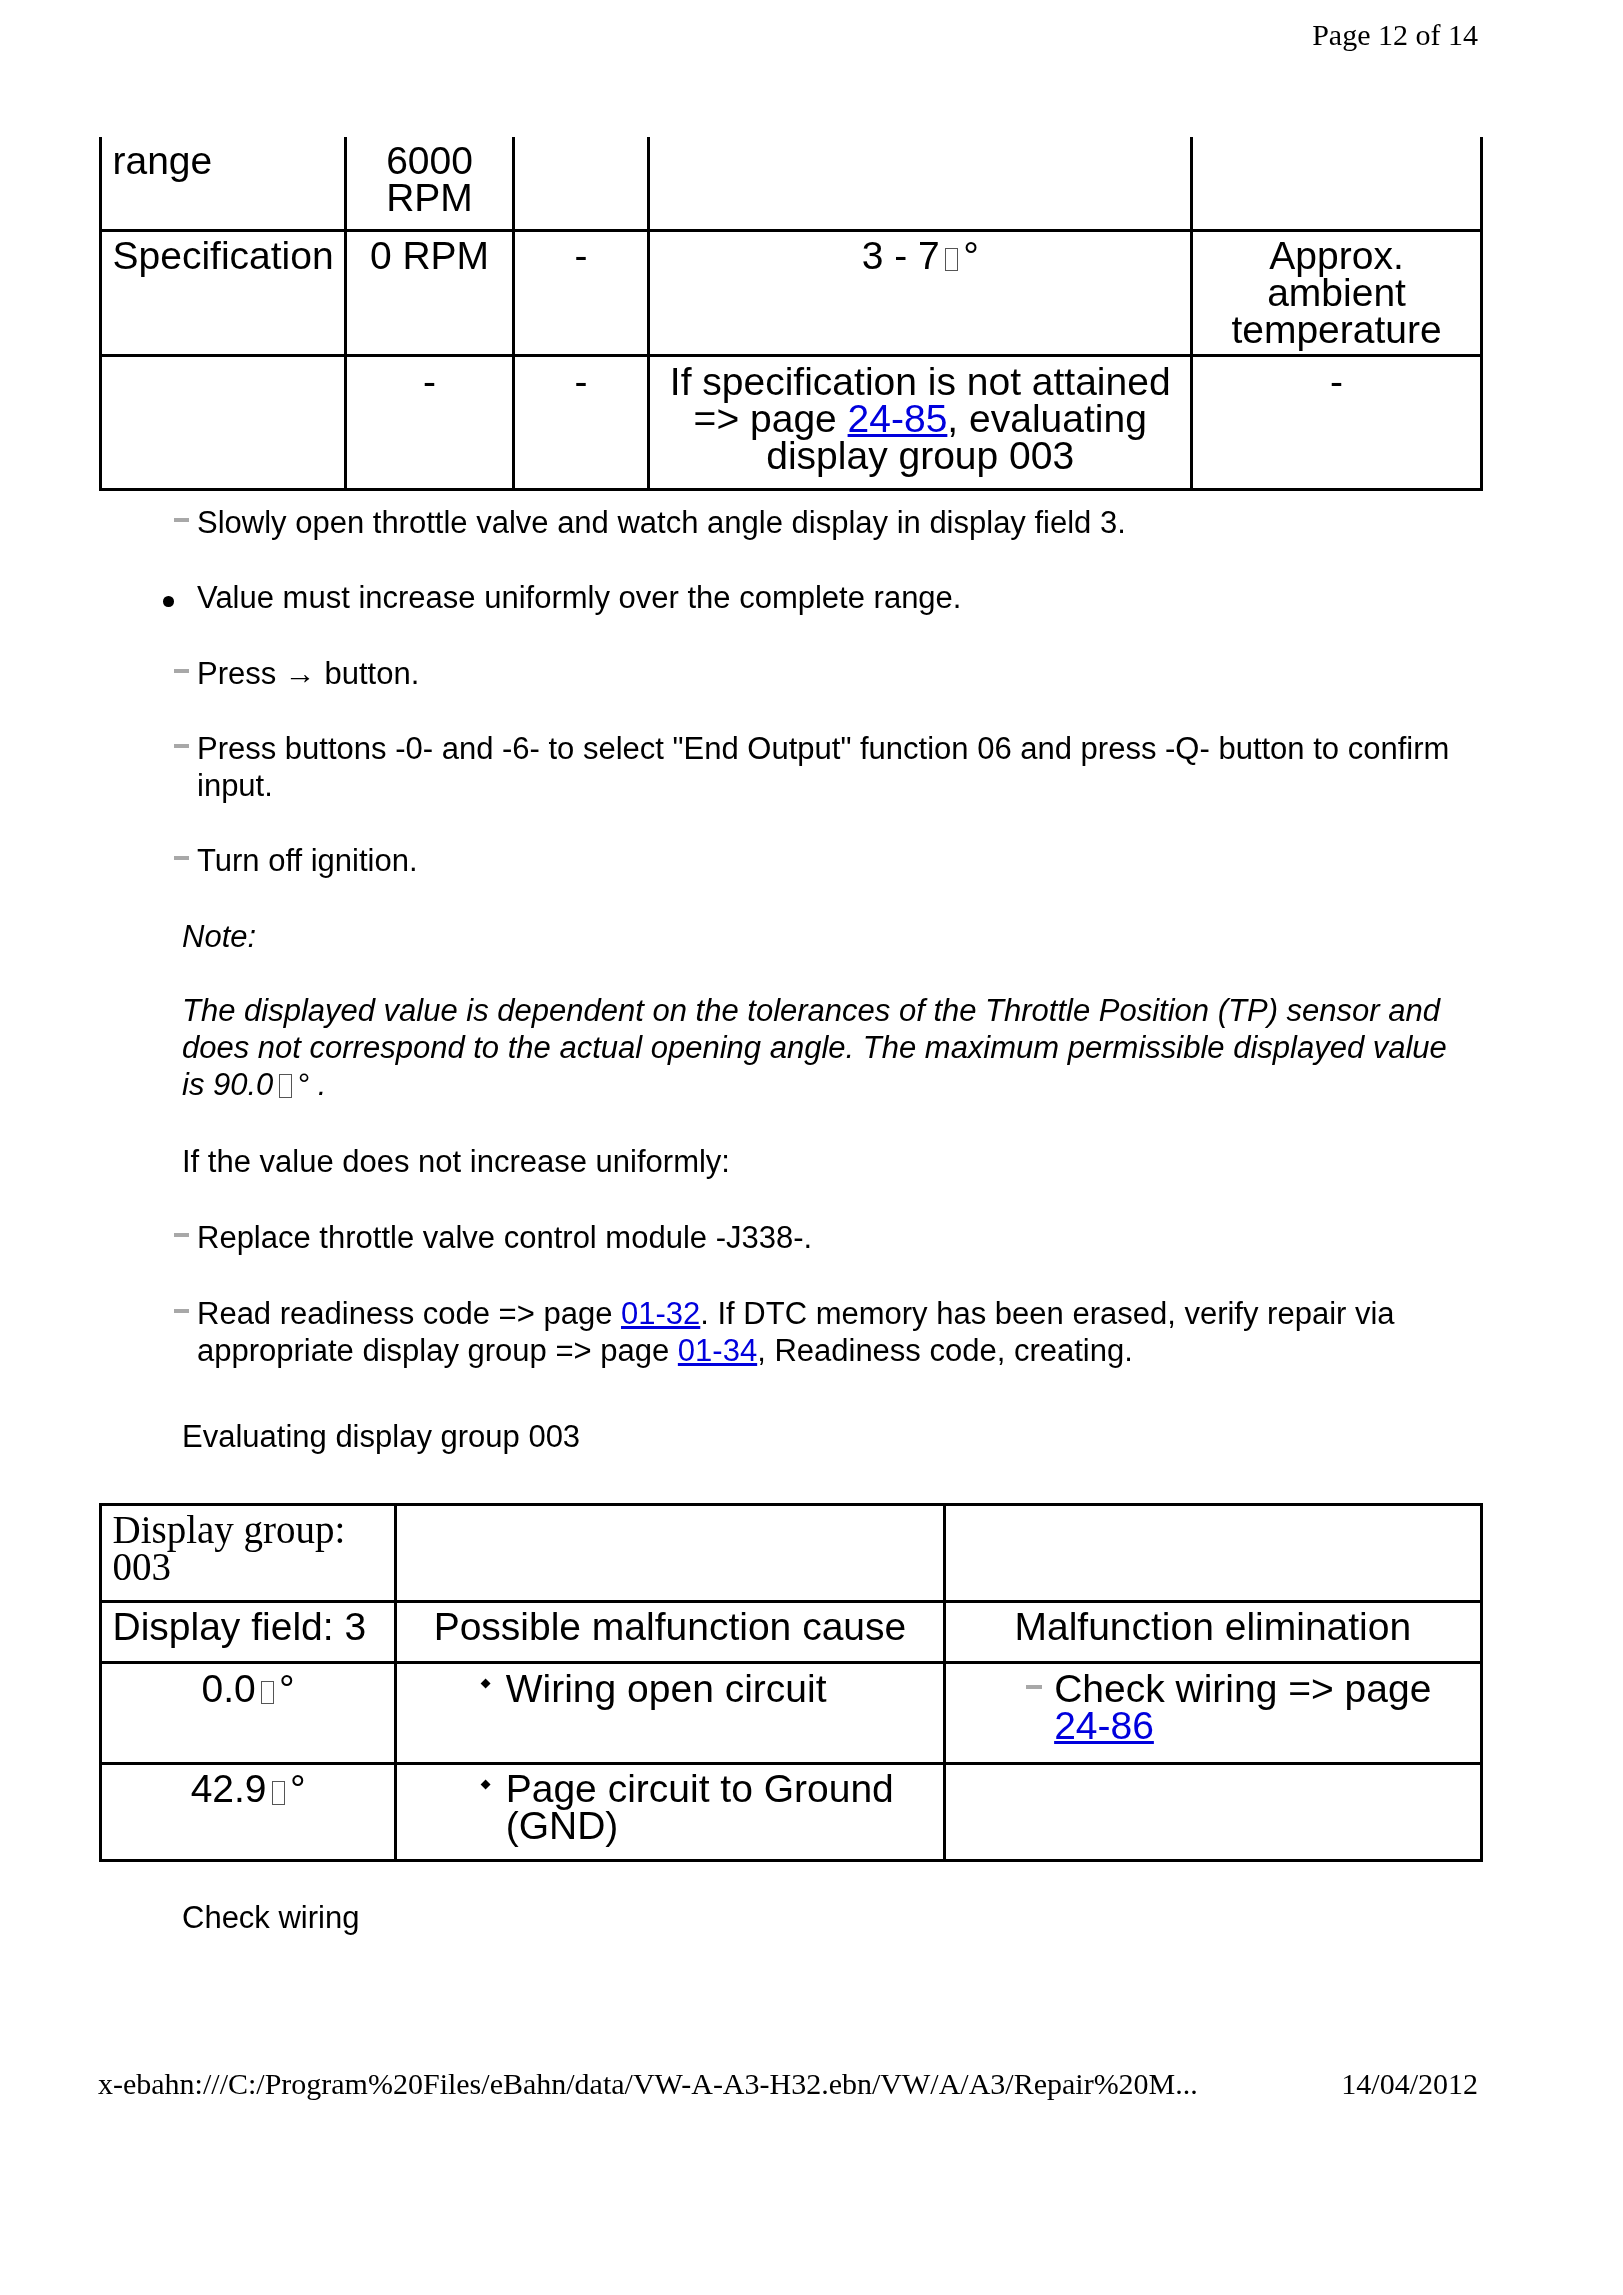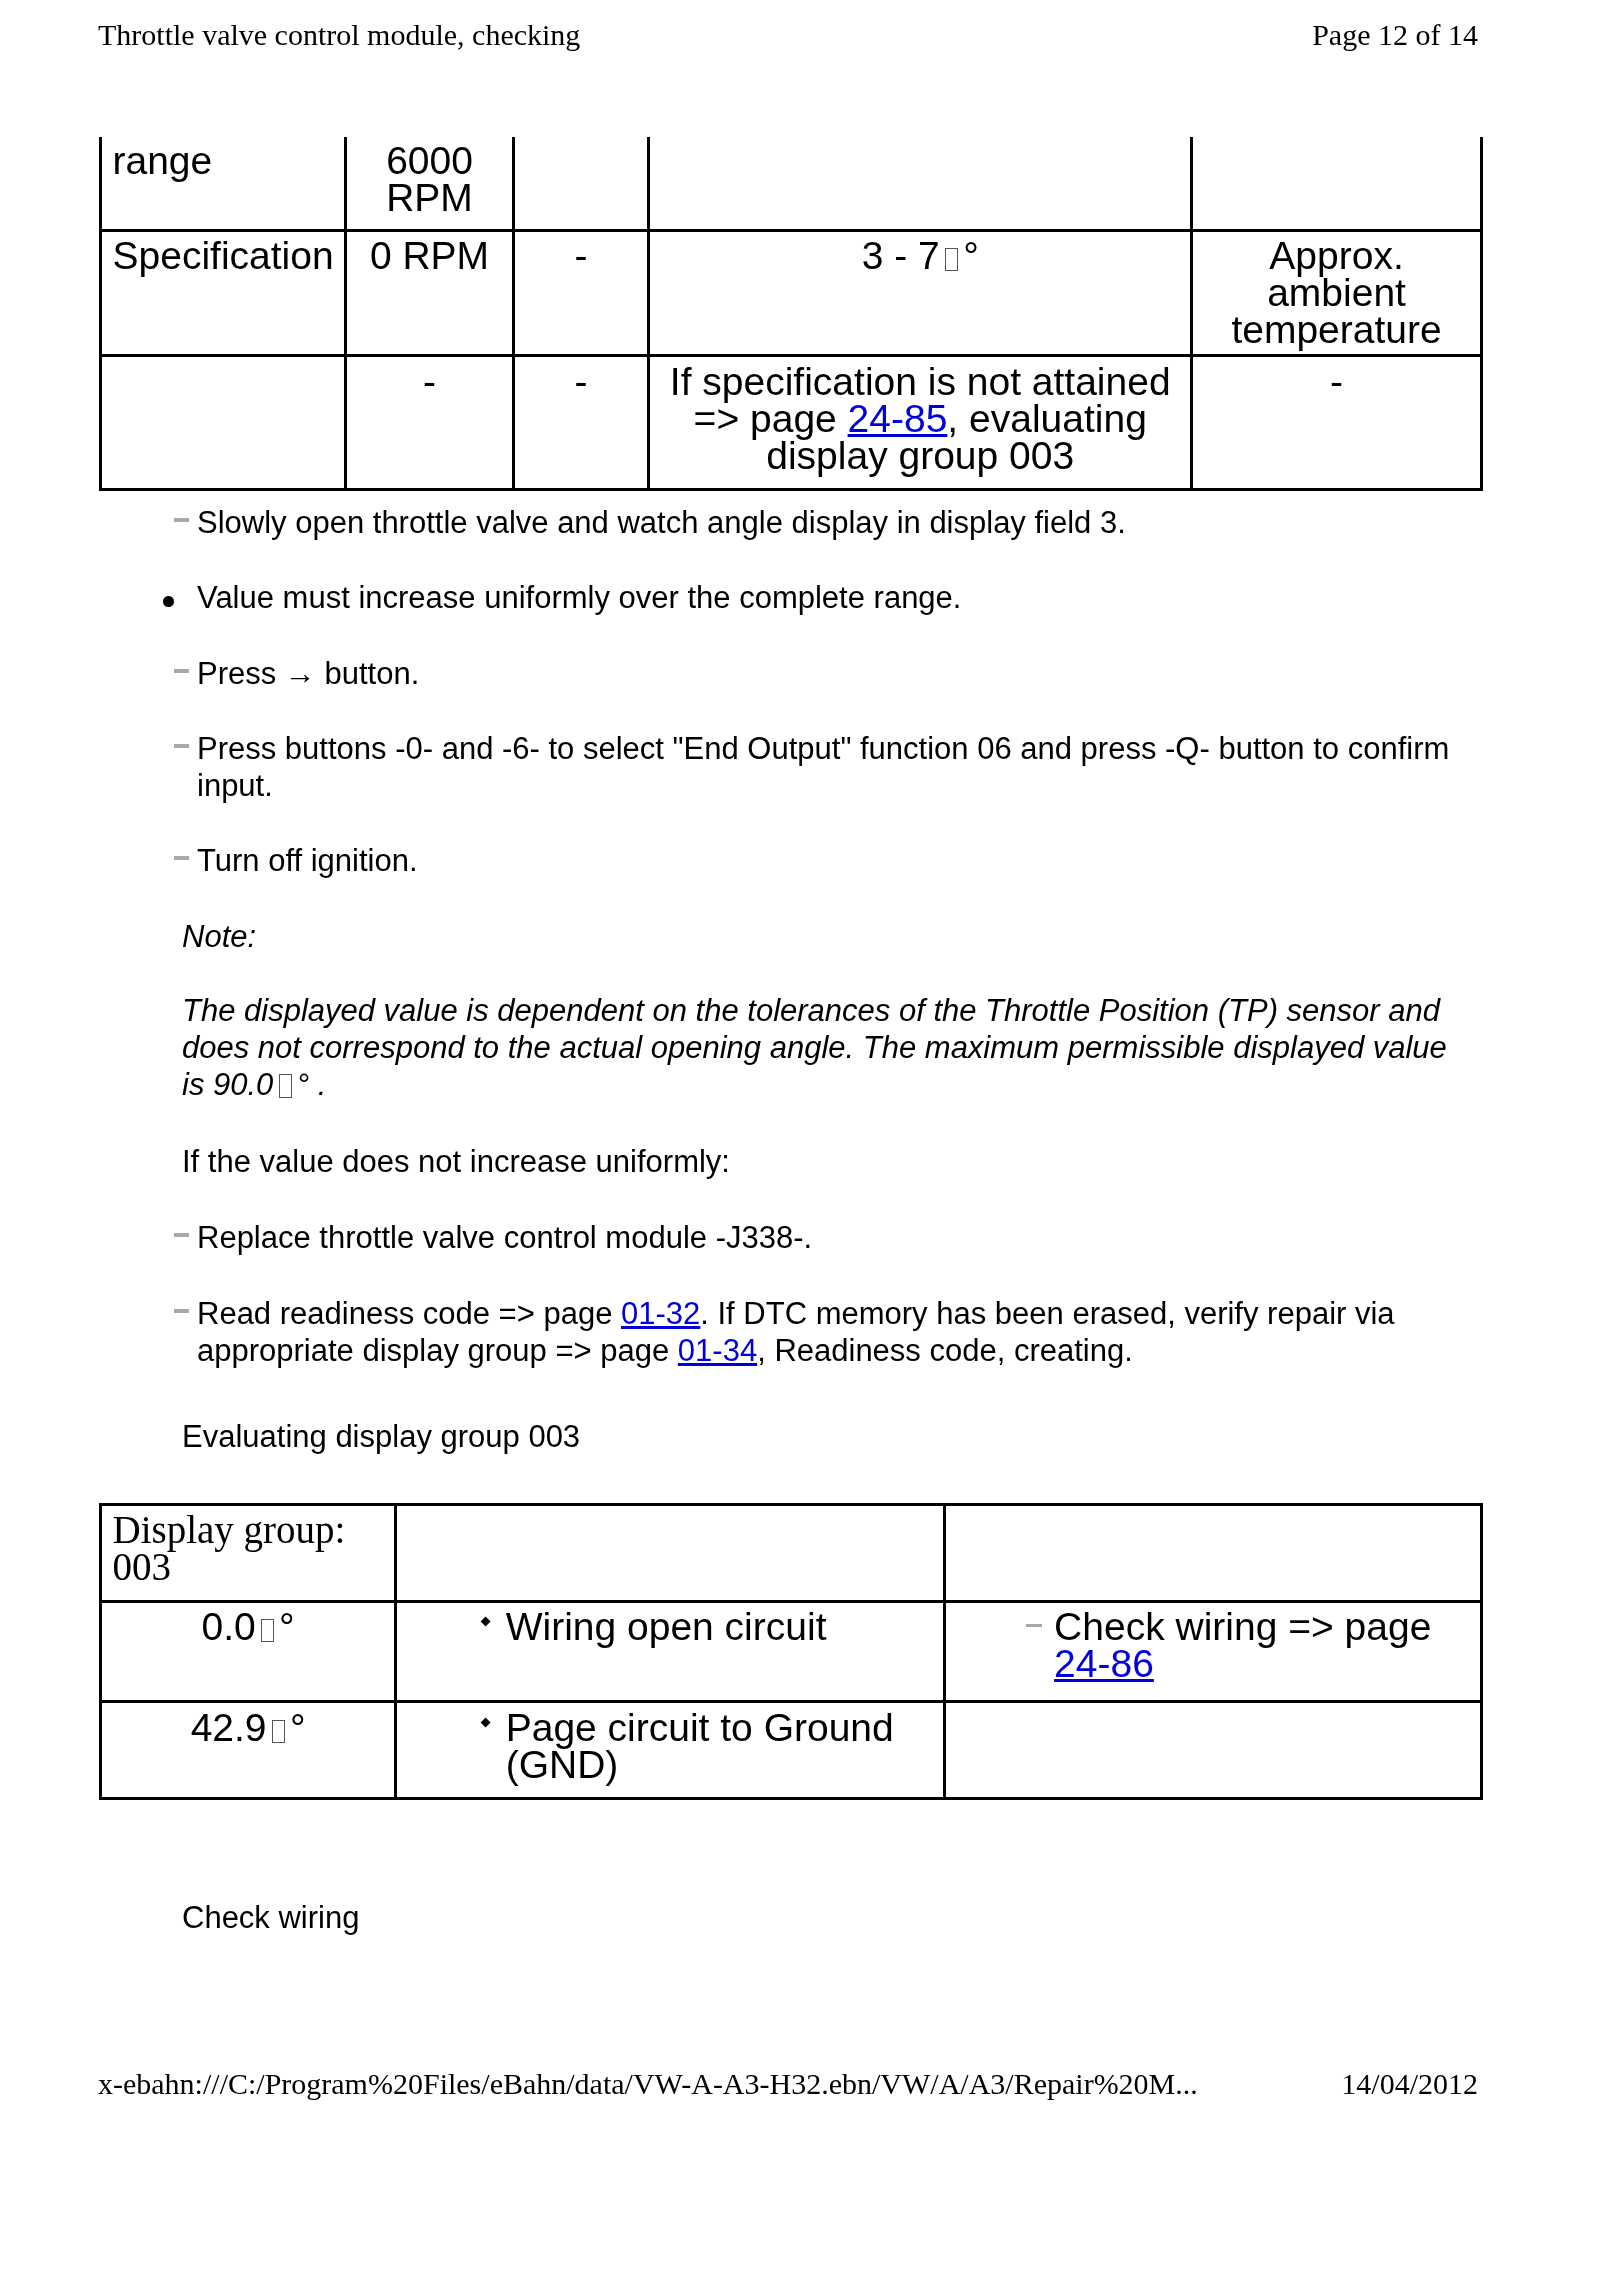--- a/index.html
+++ b/index.html
@@ -43,21 +43,20 @@
   #eval-table tr.r3 td { height: 86px; }
   #eval-table tr.r4 td { height: 82px; }
   .cell-item { position: relative; padding-left: 33px; }
   .cell-item .dash-icon { left: 5.2px; top: 15.7px; }
   .cell-item .diamond-icon { left: 9.2px; top: 10.5px; }
 </style>
 </head>
 <body>
 
 <div class="page-header serif">
-  <span class="title">Throttle valve control module, checking</span>
   <span class="pagenum">Page 12 of 14</span>
 </div>
 
 <table id="spec-table" class="grid sans">
   <colgroup>
     <col style="width:218px">
       <col style="width:171px">
       <col style="width:141px">
       <col style="width:560px">
       <col style="width:293px">
@@ -136,20 +135,25 @@
     <col style="width:296px">
       <col style="width:550px">
       <col style="width:539px">
   </colgroup>
   <tbody>
       <tr class="r1">
     <td>Display group: 003</td>
     <td></td>
     <td></td>
   </tr>
+  <tr class="r2">
+    <td>Display field: 3</td>
+    <td class="center">Possible malfunction cause</td>
+    <td class="center">Malfunction elimination</td>
+  </tr>
   <tr class="r3">
     <td class="center">
       <span>0.0</span><span class="box-glyph"></span><span>°</span>
     </td>
     <td>
       <div class="cell-item" style="margin-left:65px">
         <span class="diamond-icon"></span>
         <span>Wiring open circuit</span>
       </div>
     </td>

